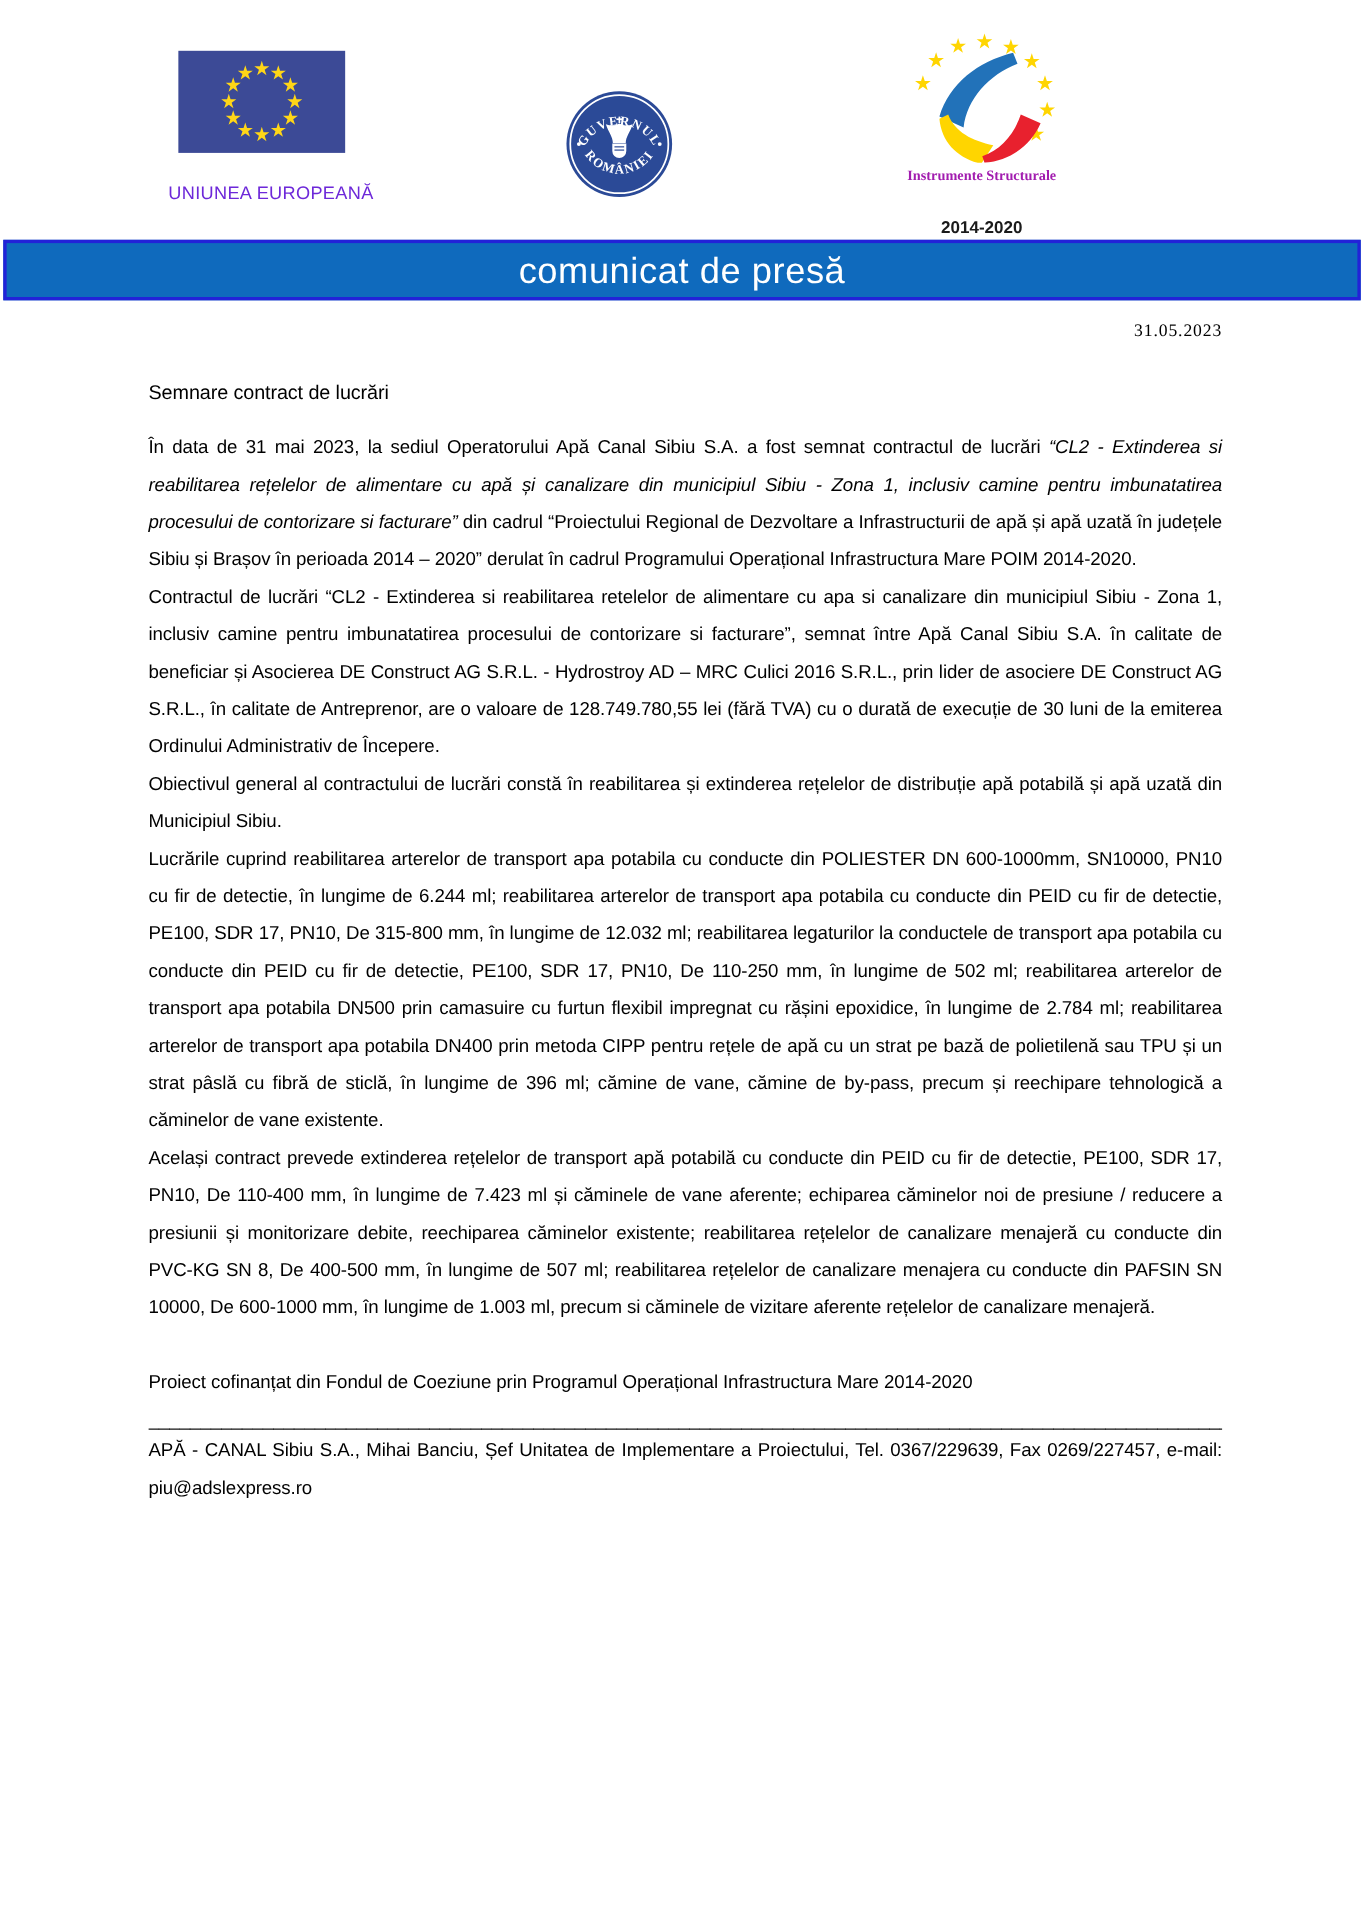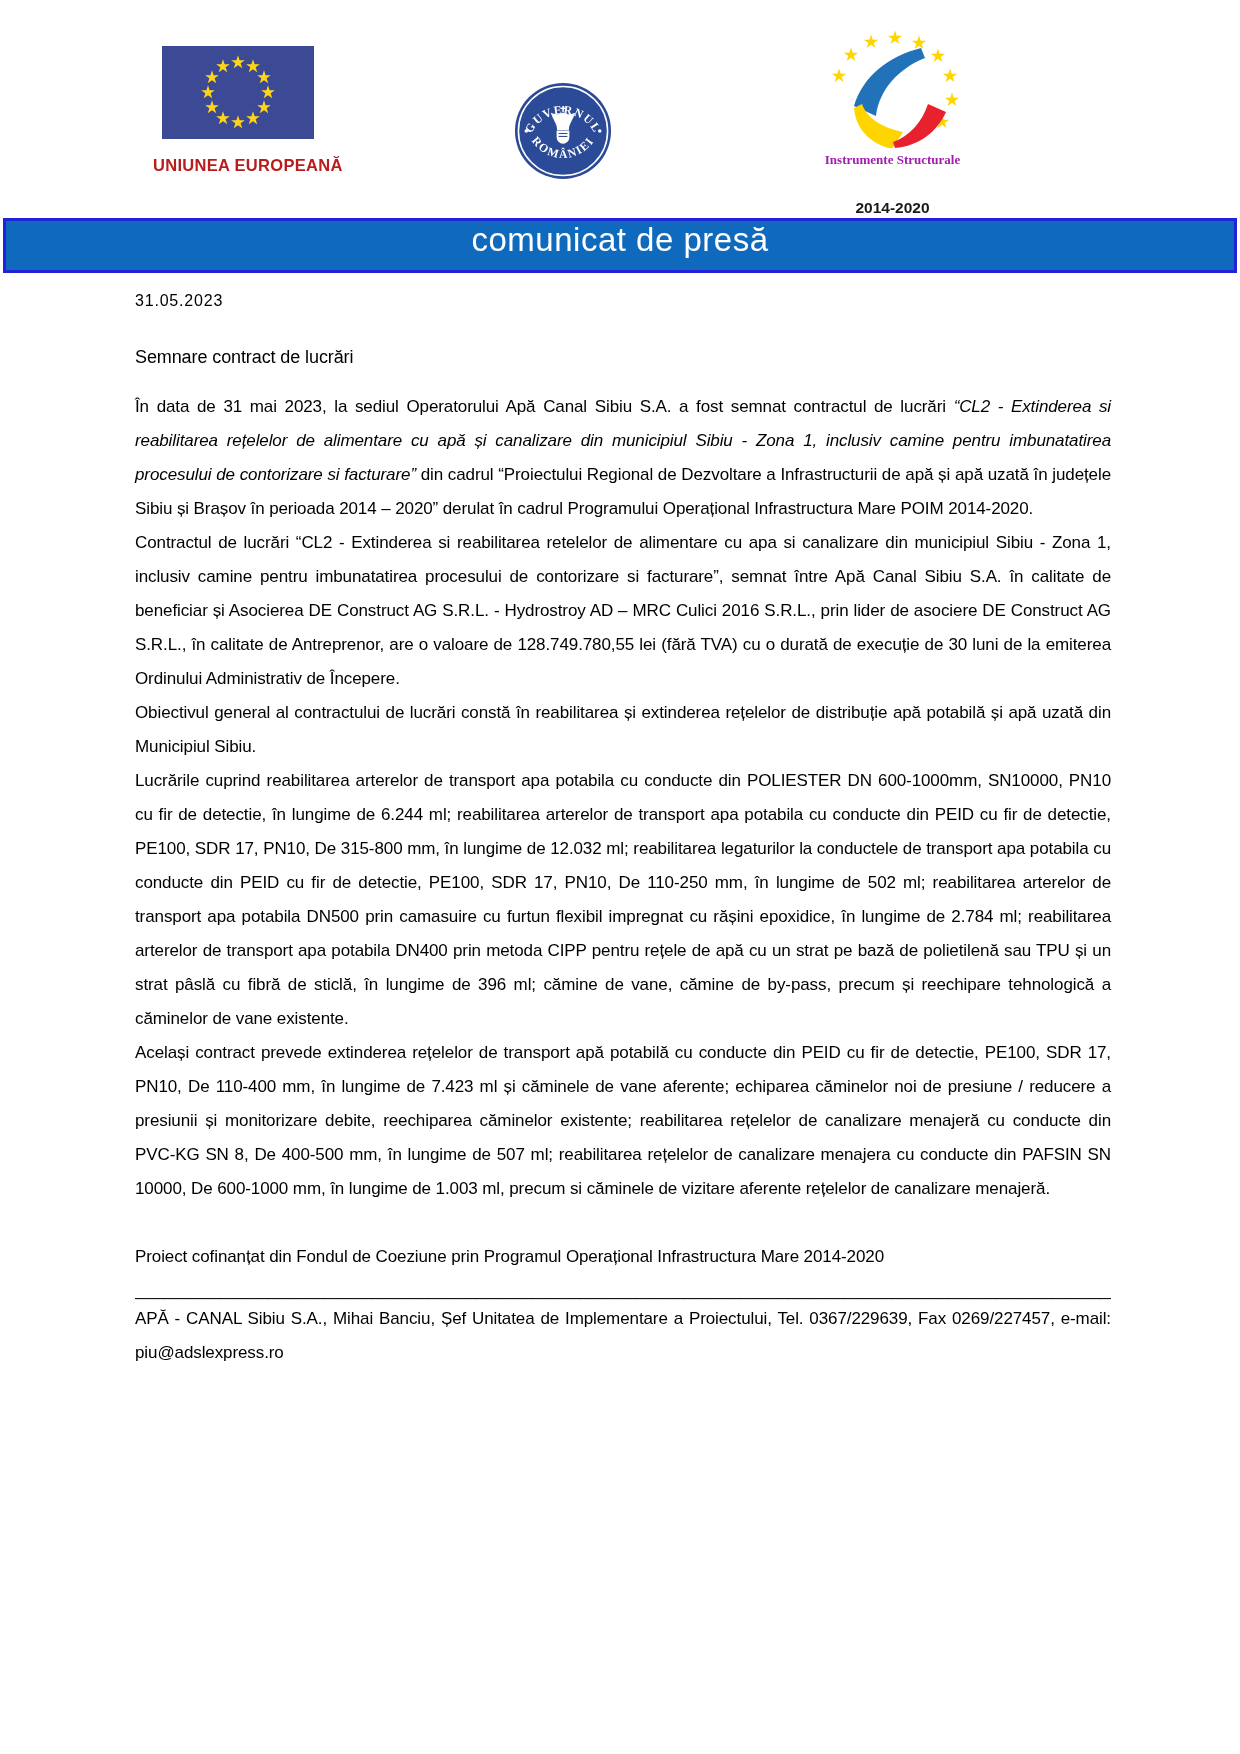--- a/index.html
+++ b/index.html
@@ -9,44 +9,44 @@
     background:#ffffff; overflow:hidden;
     font-family:"Liberation Sans","DejaVu Sans",sans-serif;
     color:#000;
   }
 
   
   .logos { position:absolute; top:0; left:0; width:100%; height:218px; }
   .eu-logo { position:absolute; left:153px; top:46px; width:170px; text-align:center; }
   .eu-logo svg { display:block; margin:0 auto; }
   .eu-caption {
-    margin-top:17px; font-size:16.5px; letter-spacing:.3px;
-    color:#b91c1c; white-space:nowrap; font-weight:700;
+    margin-top:28px; font-size:16.5px; letter-spacing:.3px;
+    color:#6d28d9; white-space:nowrap; font-weight:400;
   }
   .gov-logo { position:absolute; left:514px; top:82px; width:98px; height:98px; }
   .is-logo { position:absolute; left:800px; top:30px; width:185px; text-align:center; }
   .is-logo svg { display:block; margin:0 auto; }
   .is-caption-1 { margin-top:4px; font-size:13px; font-weight:bold; color:#a21caf; white-space:nowrap;font-family:Liberation Serif, serif; }
   .is-caption-2 { font-size:15.5px; font-weight:bold; color:#1a1a1a;margin-top:31px; }
 
   
   .banner {
     position:absolute; top:218px; left:3px; right:3px; height:55px;
-    display:flex; justify-content:center;
+    display:flex; align-items:center; justify-content:center;
   }
   .banner-title {
     color:#ffffff; font-size:33px; font-weight:400; letter-spacing:.5px;
   }
 
   
   .doc {
     position:absolute; left:135px; top:284px; width:976px;
     font-size:17px; line-height:34px; letter-spacing:-0.1px;
   }
-  .date-line { font-size:16px; letter-spacing:.8px; margin-bottom:22px; }
+  .date-line { text-align:right; font-size:16px; letter-spacing:.8px; margin-bottom:22px;font-family:Liberation Serif, serif; }
   .heading { font-size:18px; font-weight:400; margin-bottom:0; }
   .subtitle { text-align:center; font-size:17.5px; }
   .body-p { text-align:justify; }
   .first-p { margin-top:16px; }
   .it { font-style:italic; }
   .gap-line { height:34px; }
   .separator {
     white-space:nowrap; overflow:hidden; font-size:17px; letter-spacing:0;
     line-height:22px; margin-top:6px;
   }

